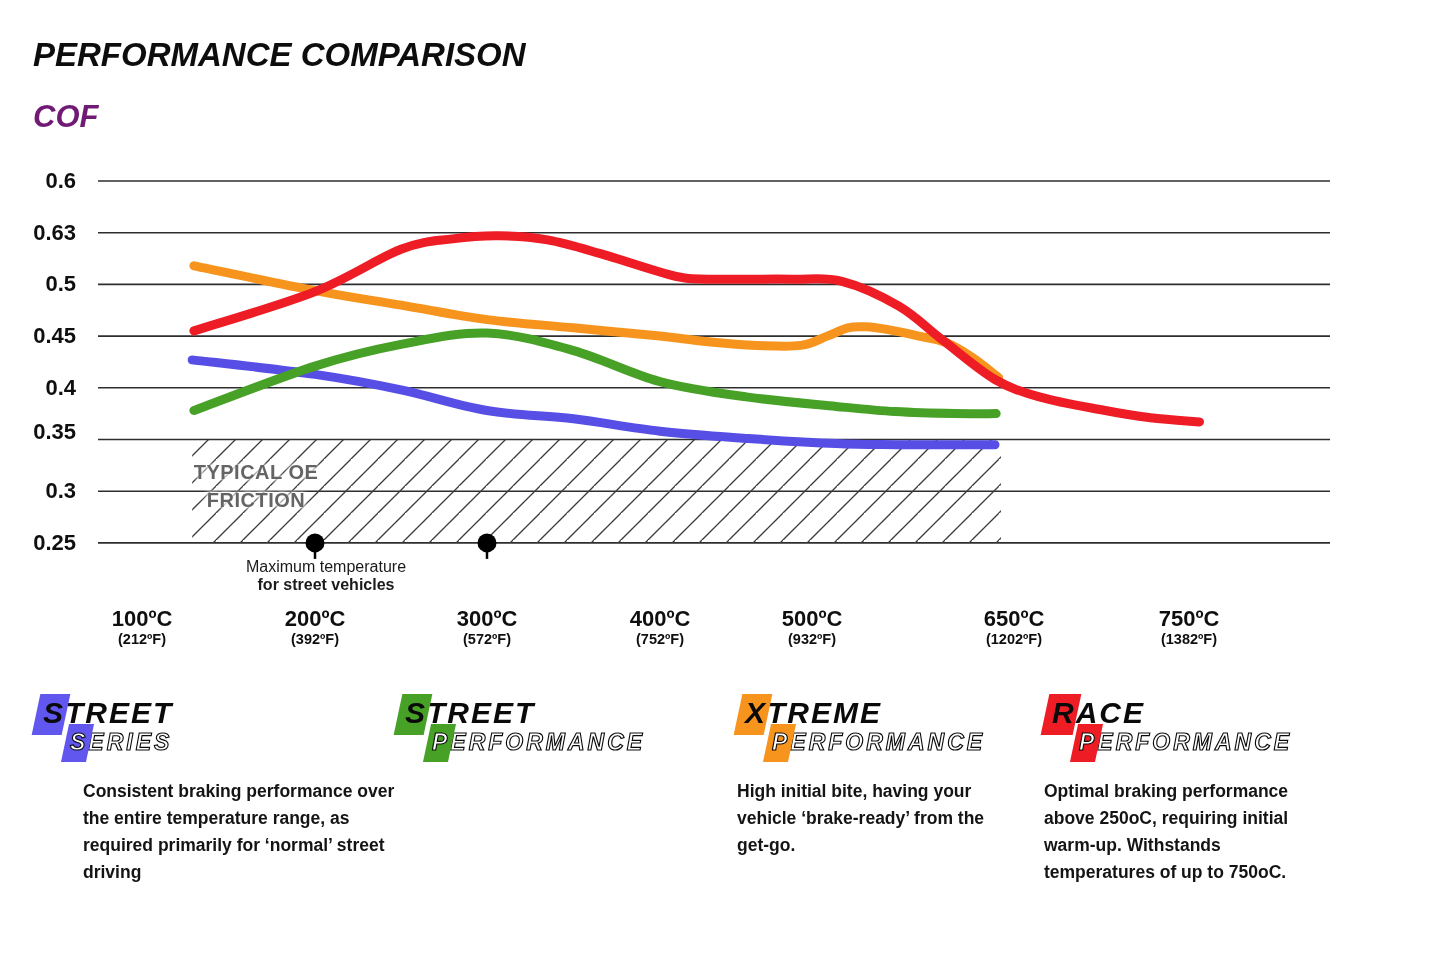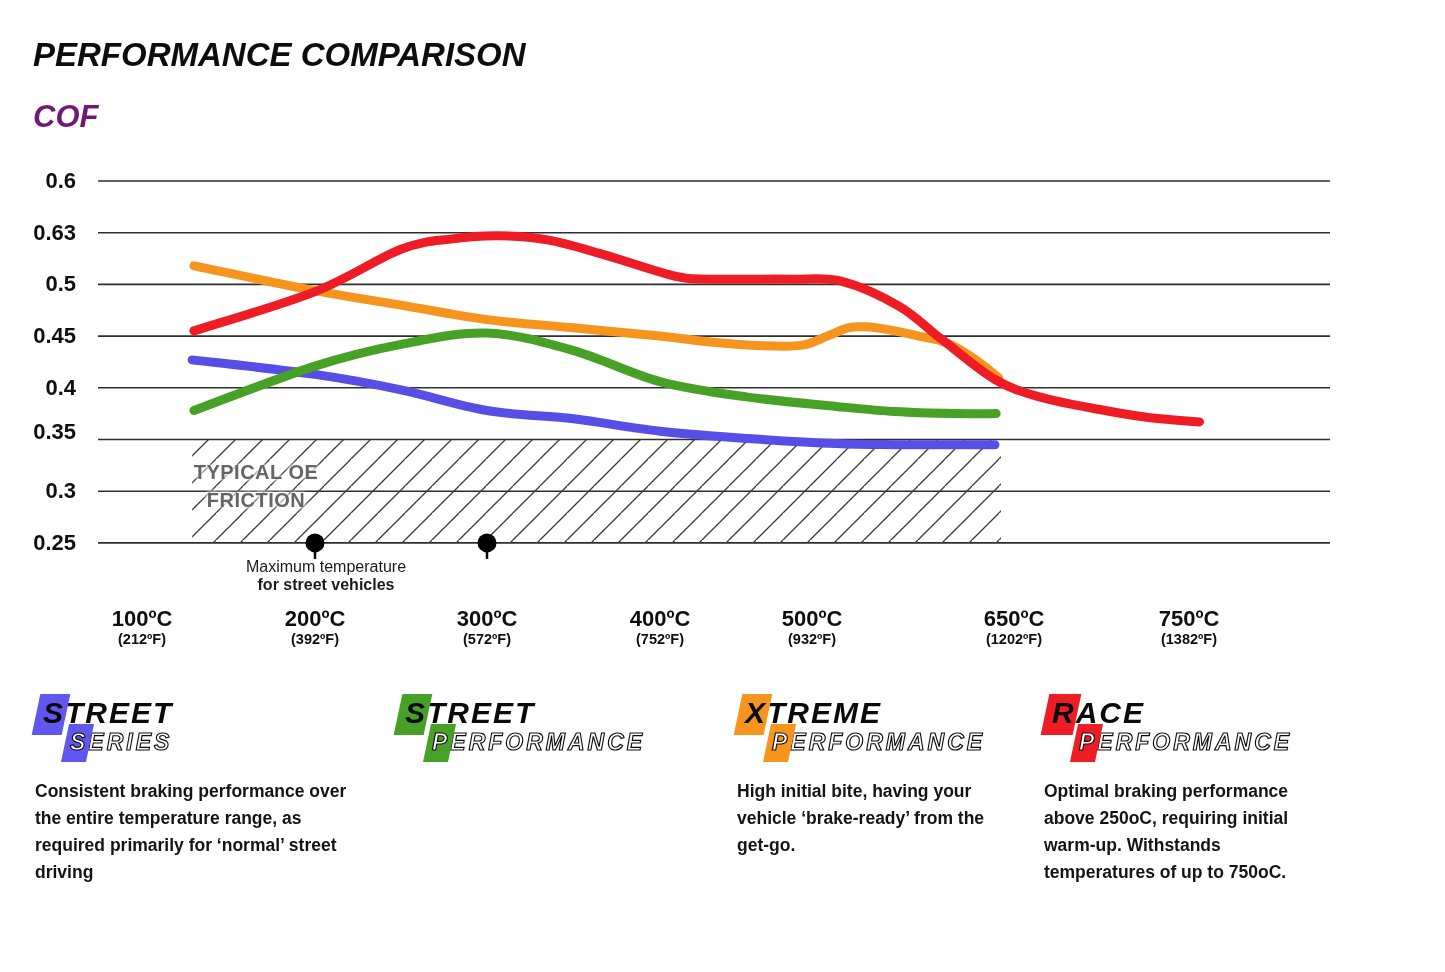--- a/index.html
+++ b/index.html
@@ -63,21 +63,21 @@
   .tile::before{
     content:""; position:absolute; z-index:-1; background:var(--c,#888);
     transform:skewX(-12deg);
   }
   .t1::before{left:-7px; top:-4px; right:-1px; bottom:-7px;}
   .t2::before{left:-5px; top:-7px; right:-2px; bottom:-8px;}
   .desc{
     margin:16px 0 0 0; font-size:17.5px; font-weight:700; color:#141414;
     line-height:1.54; letter-spacing:0;
   }
-  .brand:nth-child(1) .desc{max-width:326px;}
+  .brand:nth-child(1) .desc{max-width:326px;margin-left:48px;}
   .brand:nth-child(2) .desc{max-width:322px;}
   .brand:nth-child(3) .desc{max-width:276px;}
   .brand:nth-child(4) .desc{max-width:330px;}
 </style>
 </head>
 <body>
 
 <div class="page">
 
   <div class="title">PERFORMANCE COMPARISON</div>

